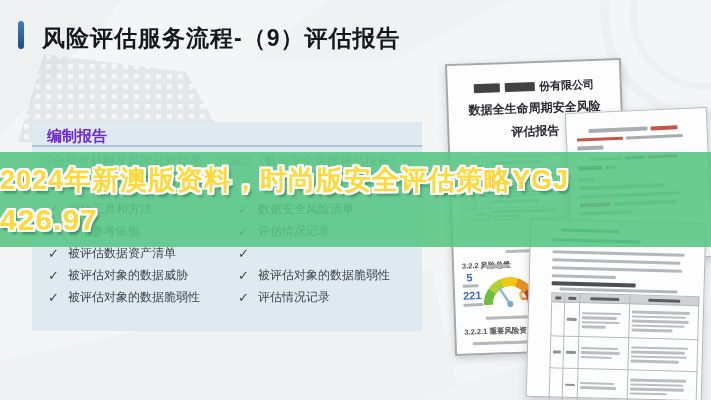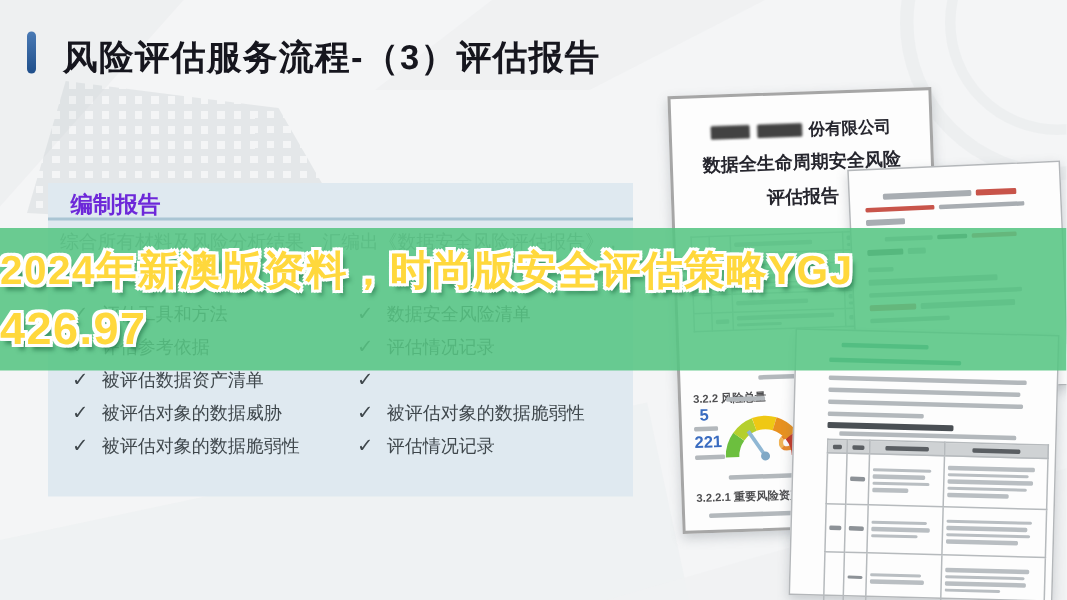--- a/index.html
+++ b/index.html
@@ -96,21 +96,21 @@
 
 <div class="abs bg-wedge-tl"></div>
 <div class="abs bg-wedge-top"></div>
 <div class="abs bg-building"></div>
 <div class="abs bg-arc arc1"></div>
 <div class="abs bg-arc arc2"></div>
 <div class="abs bg-swath1"></div>
 <div class="abs bg-swath2"></div>
 
 <div class="abs title-bar"></div>
-<div class="abs slide-title">风险评估服务流程-（3）评估报告</div>
+<div class="abs slide-title">风险评估服务流程-（9）评估报告</div>
 
 <div class="abs panel">
   <div class="panel-header">编制报告</div>
   <div class="panel-underline"></div>
   <div class="panel-body1">综合所有材料及风险分析结果，汇编出《数据安全风险评估报告》，</div>
 
   <div class="chk-col left">
     <div class="chk-row">
       <span class="chk-mark">✓</span>
       <span class="chk-label">评估工具和方法</span>

